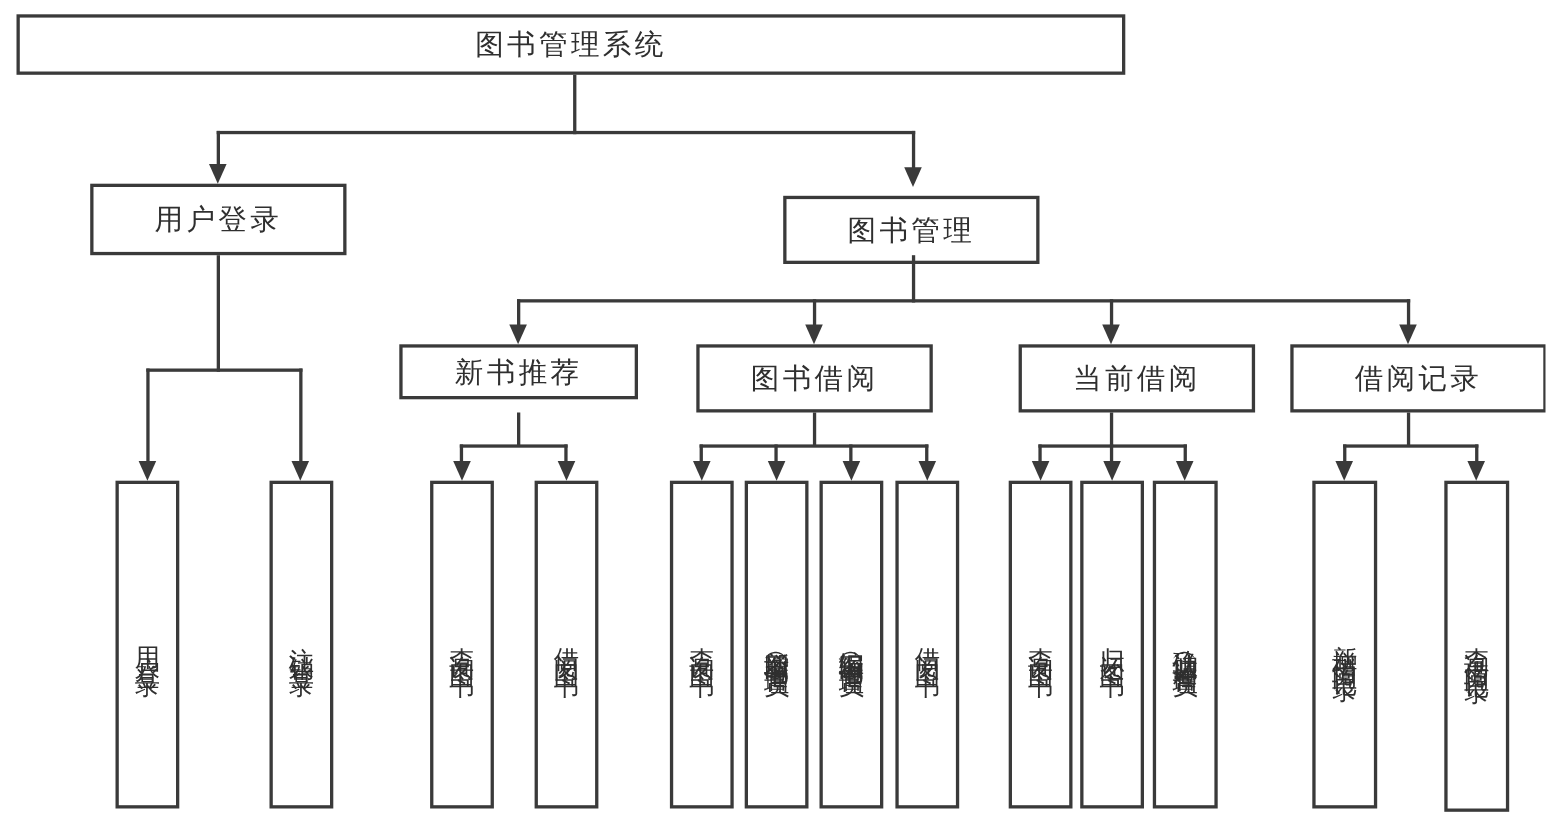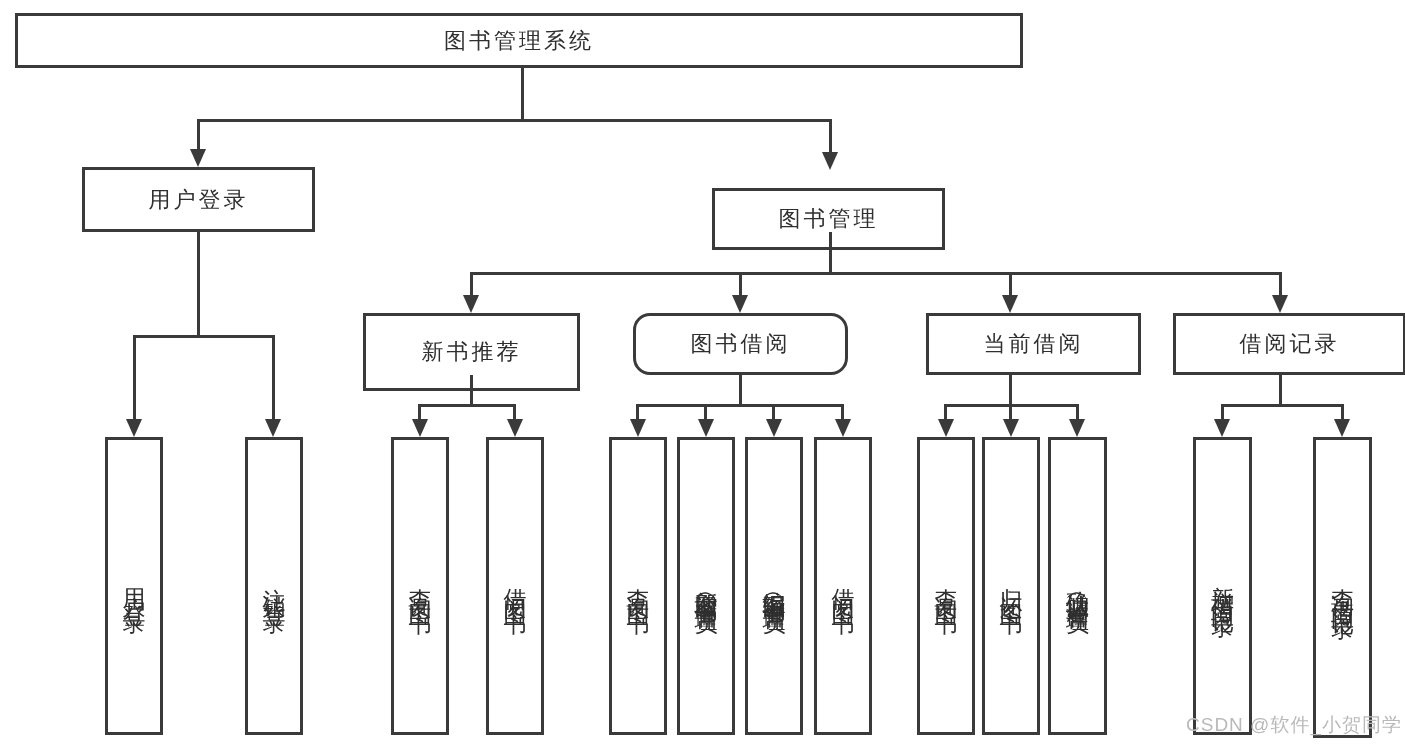--- a/index.html
+++ b/index.html
@@ -14,21 +14,21 @@
     background:var(--bg);
     font-family:"Liberation Sans","DejaVu Sans",sans-serif;
   }
   .canvas{position:relative;width:1405px;height:747px;background:var(--bg);}
   .box{
     position:absolute;box-sizing:border-box;
     background:#fff;border:3px solid var(--line);
     display:flex;align-items:center;justify-content:center;
     color:var(--text);
   }
-  .hbox{font-size:22px;letter-spacing:3px;white-space:nowrap;}
+  .hbox{font-size:26px;letter-spacing:3px;white-space:nowrap;}
   .leaf{
     writing-mode:vertical-rl;text-orientation:mixed;
     font-size:23px;letter-spacing:8px;line-height:1;
   }
   .leaf.long{letter-spacing:3px;}
   .leaf.mid{letter-spacing:6px;}
   .v,.h{position:absolute;background:var(--line);}
   .ah{
     position:absolute;width:0;height:0;
     border-left:8px solid transparent;
@@ -47,29 +47,29 @@
 <div class="canvas">
 
   <div class="box hbox" style="left:15px;top:13px;width:1008px;height:55px;">
     <span>图书管理系统</span>
   </div>
 
   <div class="box hbox" style="left:82px;top:167px;width:233px;height:65px;">
     <span>用户登录</span>
   </div>
 
-  <div class="box hbox" style="left:712px;top:188px;width:233px;height:62px;">
+  <div class="box hbox" style="left:712px;top:178px;width:233px;height:62px;">
     <span>图书管理</span>
   </div>
 
-  <div class="box hbox" style="left:363px;top:313px;width:217px;height:78px;">
+  <div class="box hbox" style="left:363px;top:313px;width:217px;height:50px;">
     <span>新书推荐</span>
   </div>
 
-  <div class="box hbox" style="left:633px;top:313px;width:215px;height:62px;border-radius:17px;">
+  <div class="box hbox" style="left:633px;top:313px;width:215px;height:62px;">
     <span>图书借阅</span>
   </div>
 
   <div class="box hbox" style="left:903px;top:313px;width:215px;height:62px;margin-left:23px;">
     <span>当前借阅</span>
   </div>
 
   <div class="box hbox" style="left:1173px;top:313px;width:233px;height:62px;">
     <span>借阅记录</span>
   </div>
@@ -144,15 +144,14 @@
   <div class="v" style="left:1076px;top:404px;width:3px;height:17px;"></div>
   <div class="ah" style="left:1069px;top:419px;"></div>
 
   <div class="v" style="left:1279px;top:375px;width:3px;height:31px;"></div>
   <div class="h" style="left:1221px;top:404px;width:123px;height:3px;"></div>
   <div class="v" style="left:1221px;top:404px;width:3px;height:17px;"></div>
   <div class="ah" style="left:1214px;top:419px;"></div>
   <div class="v" style="left:1341px;top:404px;width:3px;height:17px;"></div>
   <div class="ah" style="left:1334px;top:419px;"></div>
 
-  <div class="watermark">CSDN @软件_小贺同学</div>
 
 </div>
 
 </body></html>

